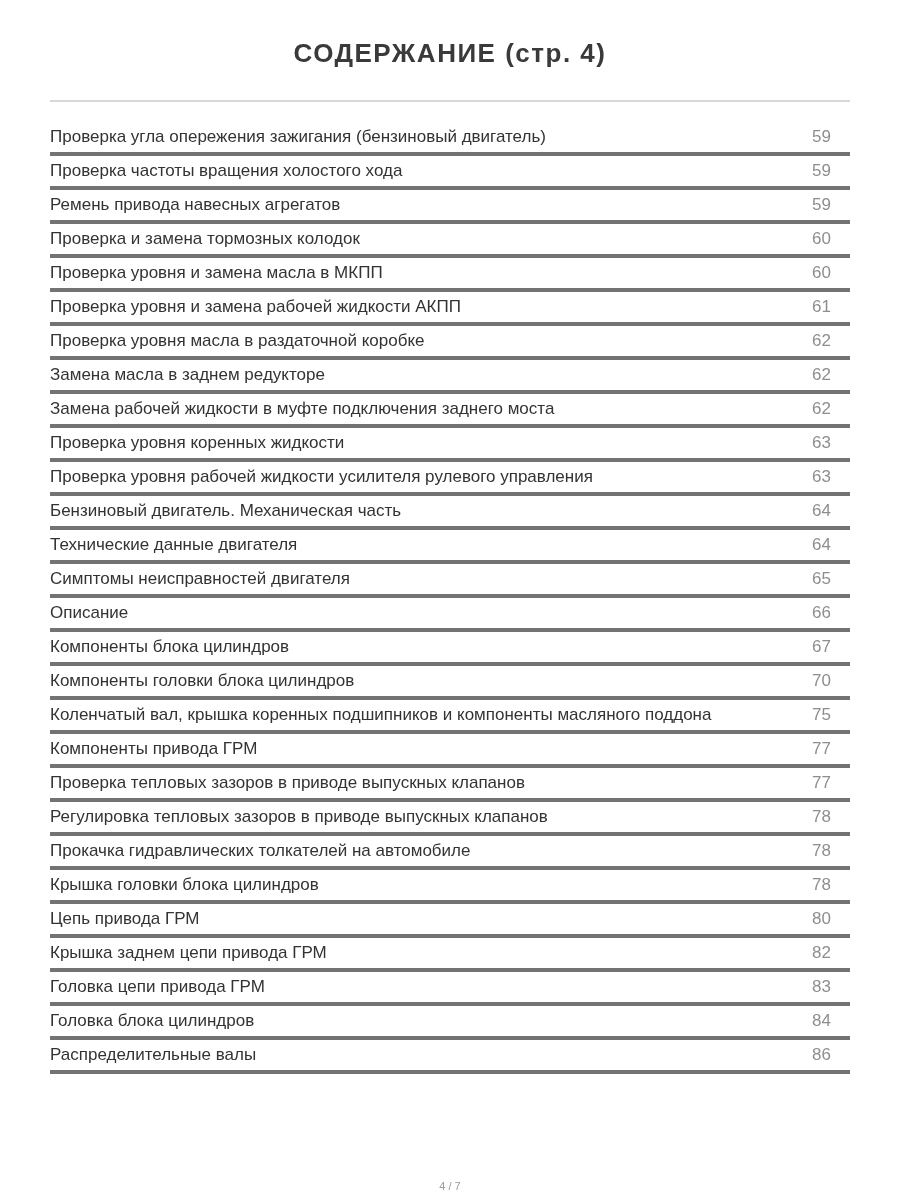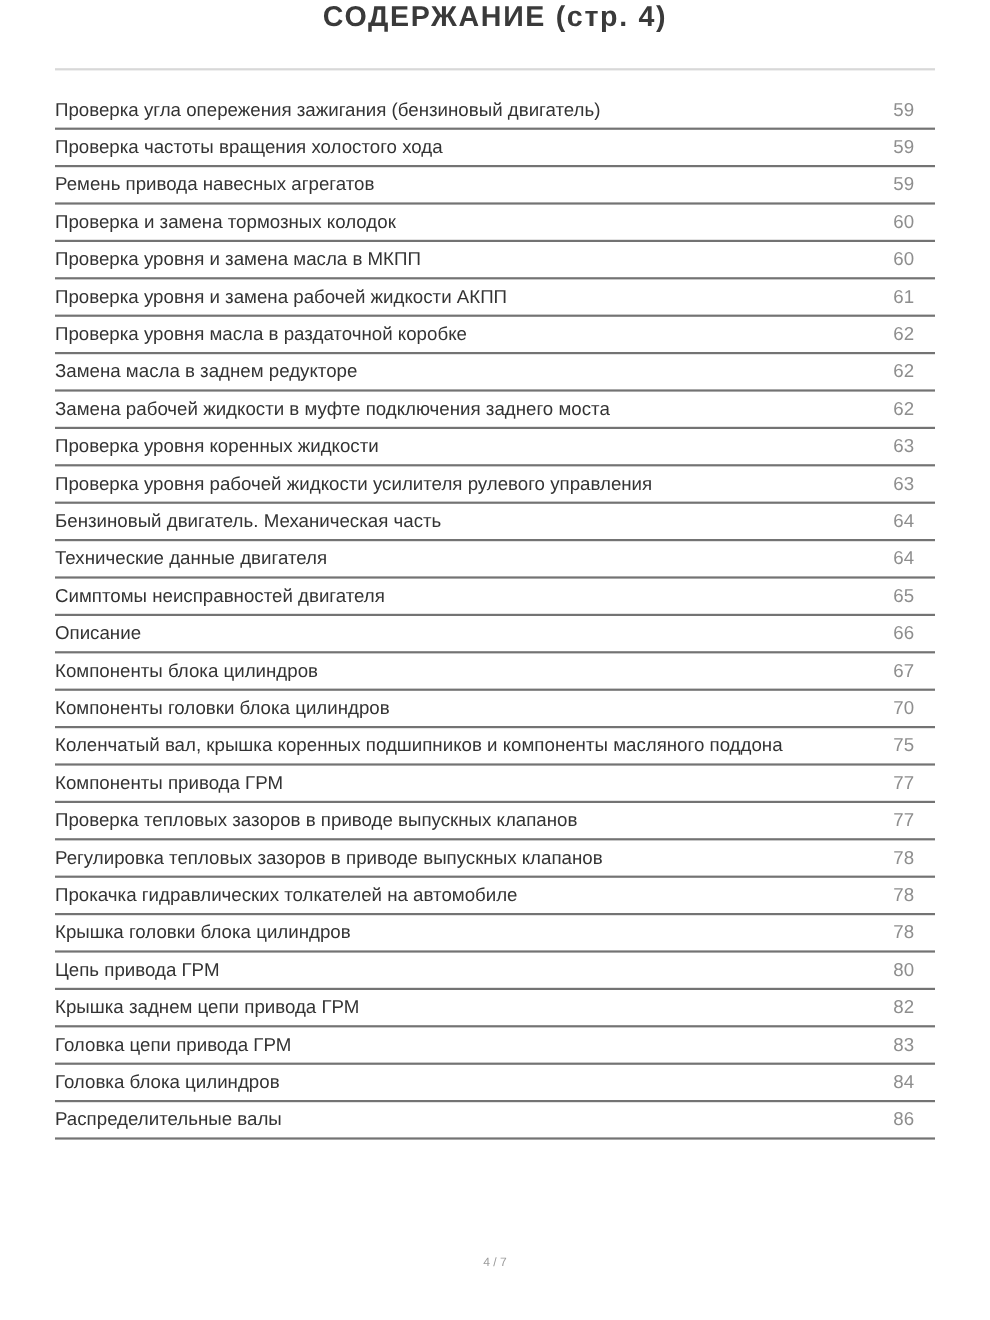--- a/index.html
+++ b/index.html
@@ -10,39 +10,40 @@
     font-family: "Liberation Sans", "DejaVu Sans", sans-serif;
     overflow: hidden;
   }
   .page {
     width: 900px;
     height: 1200px;
     padding: 0 50px;
     position: relative;
   }
   .doc-title {
+    margin-top: 38px;
     text-align: center;
     font-size: 26px;
     font-weight: 700;
     letter-spacing: 1.5px;
     color: #3a3a3a;
   }
   .header-divider {
     margin-top: 31px;
     border-bottom: 2px solid #d8d8d8;
   }
   .toc-list {
     margin-top: 20px;
   }
   .toc-row {
     height: 34px;
     display: flex;
     align-items: center;
     justify-content: space-between;
-    border-bottom: 2px solid #737373;
+    border-bottom: 4px solid #737373;
     cursor: default;
   }
   .toc-entry-title {
     font-size: 17px;
     color: #333333;
     white-space: nowrap;
   }
   .toc-entry-page {
     font-size: 17px;
     color: #8e8e8e;

